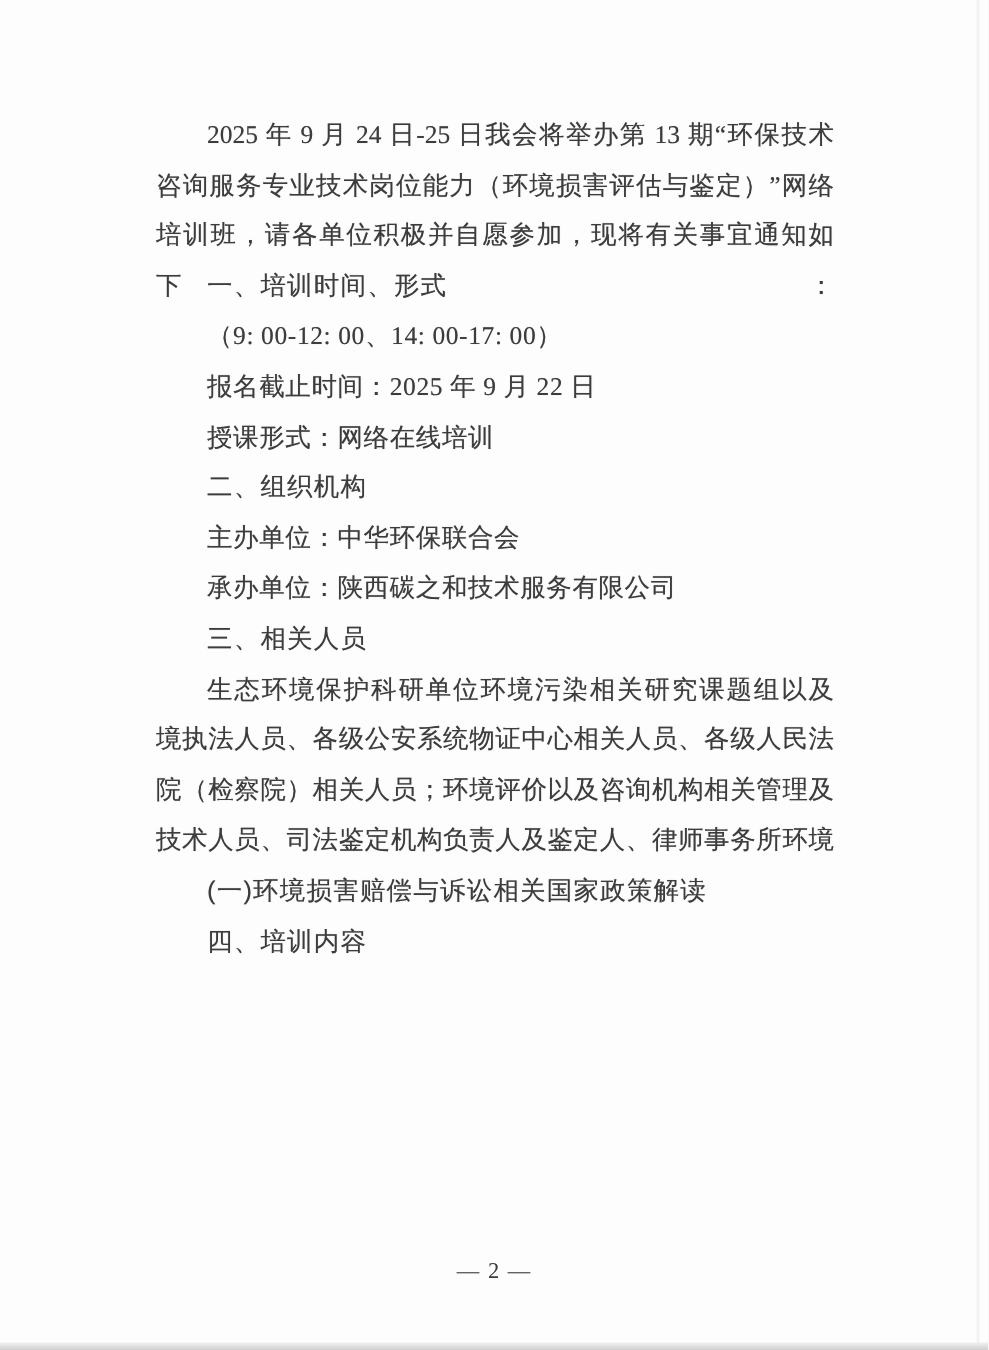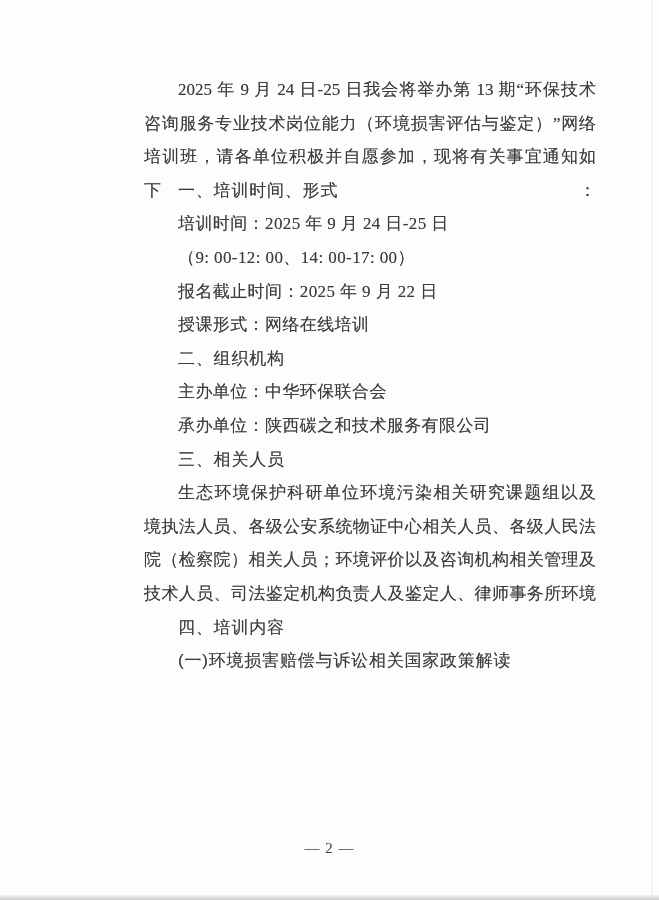--- a/index.html
+++ b/index.html
@@ -16,21 +16,20 @@
     background: var(--page-bg, #fdfdfd);
     font-family: "Liberation Serif", "DejaVu Serif", serif;
     color: var(--text-color, #3c3c3c);
     overflow: hidden;
   }
   .text-col {
     position: absolute;
     left: 104px;
     top: 73px;
     width: 452px;
-    margin-left: 40px;
   }
   .line {
     font-size: 17px;
     height: 33.6px;
     line-height: 33.6px;
     letter-spacing: 0.4px;
     white-space: nowrap;
     text-shadow: 0 0 0.5px rgba(70,70,70,0.55);
   }
   .line.justify {
@@ -78,31 +77,30 @@
 </style>
 </head>
 <body>
 
 <div class="page">
   <div class="text-col" id="doc-lines">
       <div class="line indent justify">2025 年 9 月 24 日-25 日我会将举办第 13 期“环保技术</div>
       <div class="line justify">咨询服务专业技术岗位能力（环境损害评估与鉴定）”网络</div>
       <div class="line justify">培训班，请各单位积极并自愿参加，现将有关事宜通知如下：</div>
       <div class="line bold indent">一、培训时间、形式</div>
-      <div class="line indent">培训时间：2025 年 9 月 24 日-25 日</div>
       <div class="line indent">（9: 00-12: 00、14: 00-17: 00）</div>
       <div class="line indent">报名截止时间：2025 年 9 月 22 日</div>
       <div class="line indent">授课形式：网络在线培训</div>
       <div class="line bold indent">二、组织机构</div>
       <div class="line indent">主办单位：中华环保联合会</div>
       <div class="line indent">承办单位：陕西碳之和技术服务有限公司</div>
       <div class="line bold indent">三、相关人员</div>
       <div class="line indent justify">生态环境保护科研单位环境污染相关研究课题组以及</div>
       <div class="line justify">境执法人员、各级公安系统物证中心相关人员、各级人民法</div>
       <div class="line justify">院（检察院）相关人员；环境评价以及咨询机构相关管理及</div>
       <div class="line justify">技术人员、司法鉴定机构负责人及鉴定人、律师事务所环境</div>
+      <div class="line bold indent">(一)环境损害赔偿与诉讼相关国家政策解读</div>
       <div class="line bold indent">四、培训内容</div>
-      <div class="line bold indent">(一)环境损害赔偿与诉讼相关国家政策解读</div>
     </div>
   <div class="footer">— 2 —</div>
   <div class="scan-edge-right"></div>
   <div class="scan-edge-bottom"></div>
 </div>
 
 </body></html>

